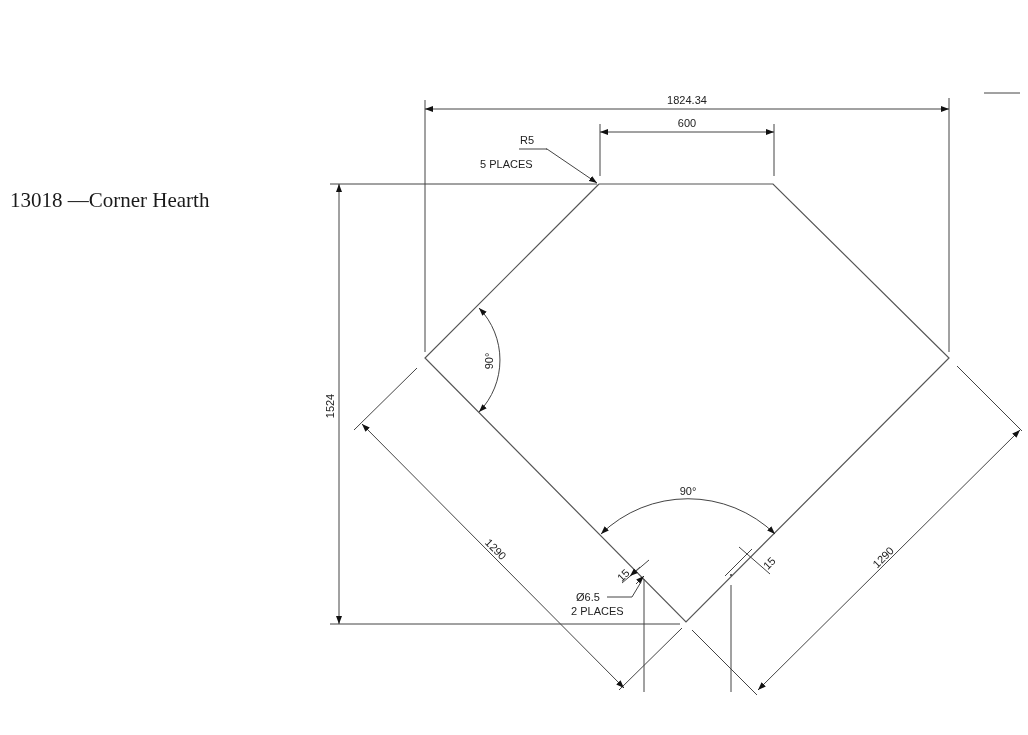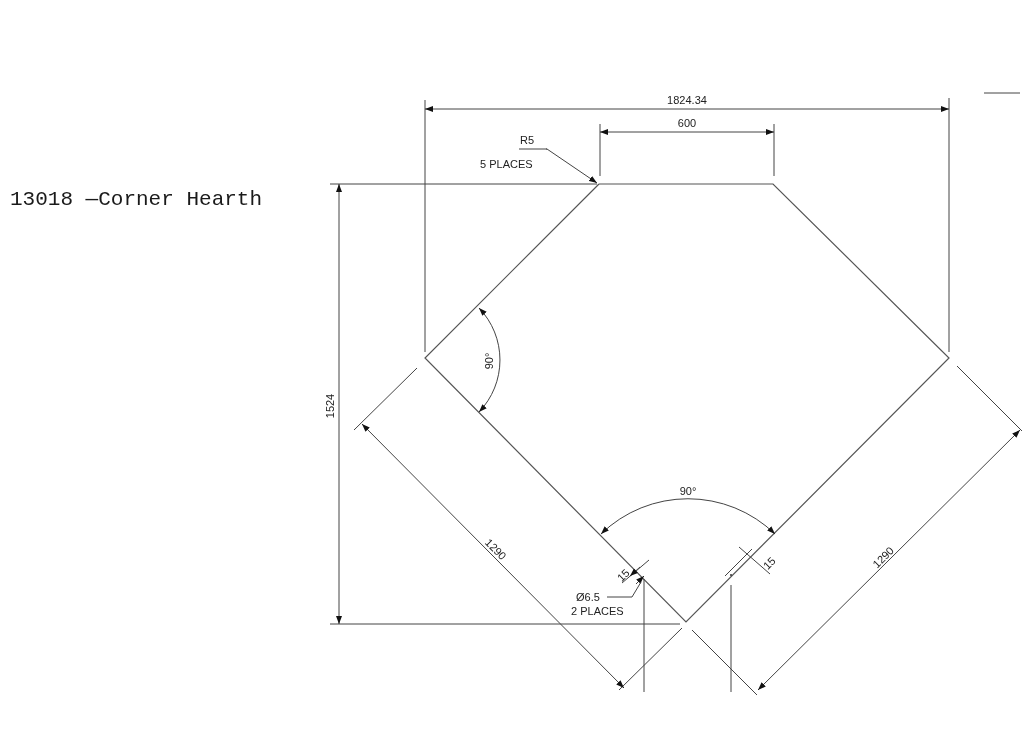--- a/index.html
+++ b/index.html
@@ -1,19 +1,19 @@
 <!DOCTYPE html>
 <html><head>
   <meta charset="utf-8">
   <style>
     html, body { margin: 0; padding: 0; background: #ffffff; }
     body { width: 1028px; height: 735px; position: relative; overflow: hidden; }
     .title {
       position: absolute; left: 10px; top: 188px;
-      font-family: Liberation Mono, monospace; font-size: 21px; color: #1a1a1a;
+      font-family: Liberation Serif, serif; font-size: 21px; color: #1a1a1a;
       white-space: nowrap;
     }
     svg { position: absolute; left: 0; top: 0; }
     .ln { stroke: #555; stroke-width: 1.2; fill: none; }
     .dim { stroke: #444; stroke-width: 1; fill: none; }
     .txt { font-family: "Liberation Sans", sans-serif; font-size: 11px; fill: #222; }
     .arr { fill: #111; }
   </style>
 </head>
 <body>

